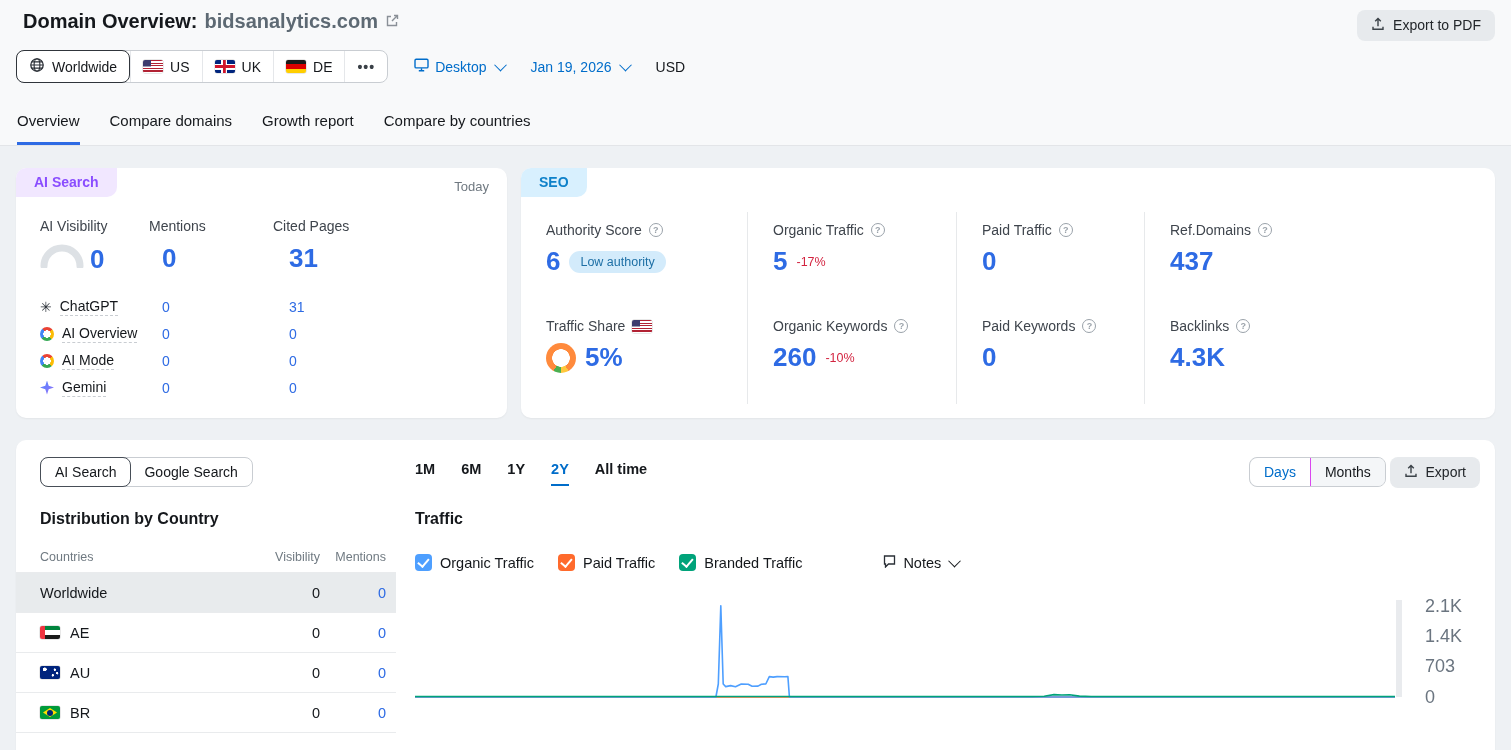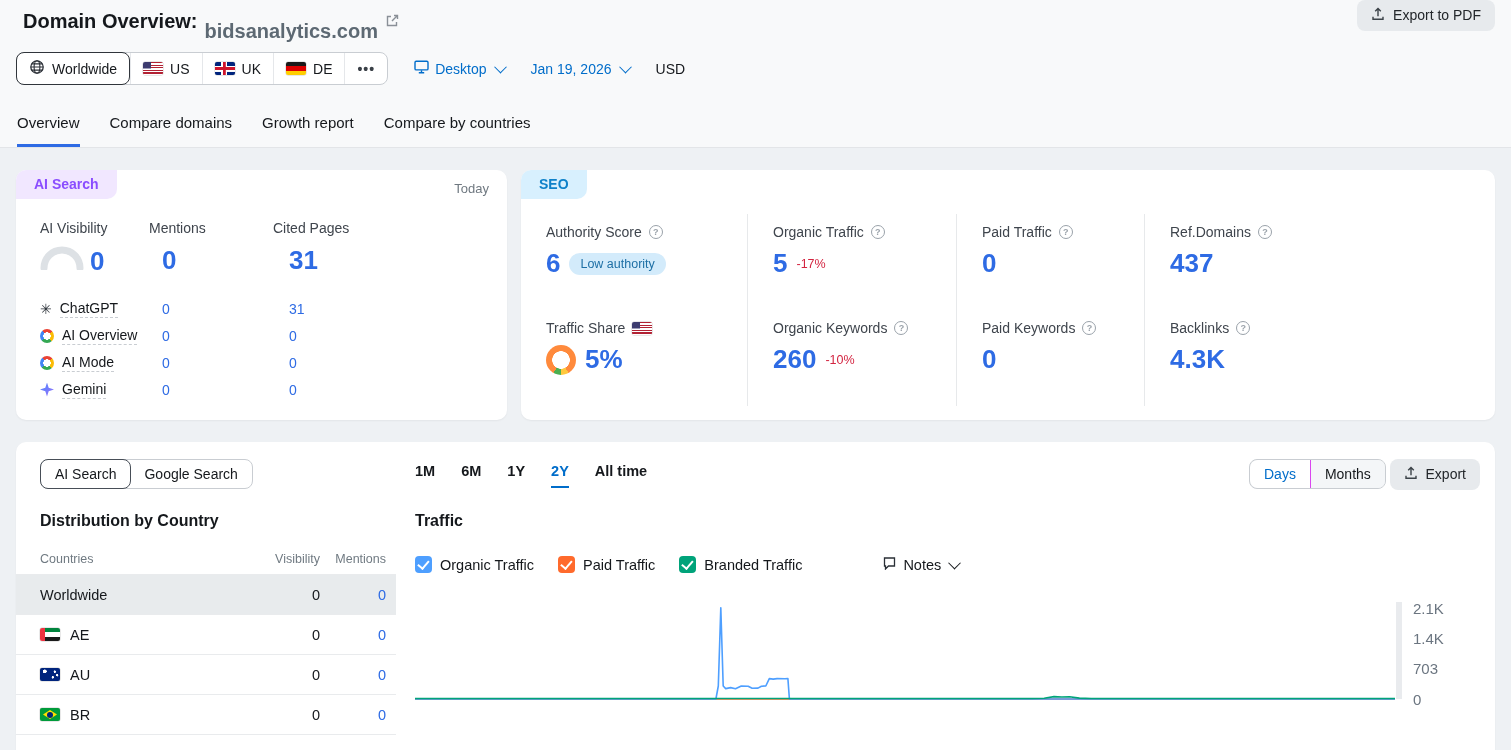--- a/index.html
+++ b/index.html
@@ -1,23 +1,23 @@
 <!DOCTYPE html>
 <html><head>
 <meta charset="utf-8">
 <style>
   * { margin:0; padding:0; box-sizing:border-box; }
   html,body { width:1511px; height:750px; overflow:hidden; }
   body { font-family:"Liberation Sans","DejaVu Sans",sans-serif; background:#eef1f4; color:#15181c; font-size:14px; }
 
   
-  .topband { background:#f8f9fa; border-bottom:1px solid #e3e5e8; }
+  .topband { background:#f8f9fa; border-bottom:1px solid #e3e5e8; padding-top:10px; }
   .title-row { display:flex; align-items:flex-start; justify-content:space-between; padding:0 16px 0 23px; }
   .page-title { font-size:20px; font-weight:bold; display:flex; align-items:center; gap:7px; }
-  .page-title .domain { color:#5d6973; font-weight:bold;margin-top:20px; }
+  .page-title .domain { color:#5d6973; font-weight:bold; }
   .btn-gray { display:inline-flex; align-items:flex-start; gap:8px; background:#e7eaed; border:none; border-radius:8px; padding:7px 14px; font-size:14px; color:#22262a; cursor:pointer; font-family:inherit; }
 
   .filter-row { display:flex; align-items:center; margin:9px 16px 0; gap:26px; }
   .loc-group { display:flex; align-items:stretch; background:#fff; border:1px solid #c9cdd2; border-radius:8px; }
   .loc-seg { display:flex; align-items:center; gap:7px; padding:6px 12px; background:transparent; border:none; font-size:14px; font-family:inherit; cursor:pointer; color:#15181c; border-left:1px solid #e5e7ea; }
   .loc-seg:first-child { border-left:none; }
   .loc-seg.selected { border:1.5px solid #30353b; border-radius:8px; margin:-1px 0 -1px -1px; background:#fff; }
   .loc-more { font-weight:bold; letter-spacing:1px; color:#3a4047; }
   .link-ctl { display:inline-flex; align-items:center; gap:6px; background:none; border:none; color:#006dca; font-size:14px; font-family:inherit; cursor:pointer; }
   .currency { color:#15181c; }
@@ -105,21 +105,21 @@
 
   .traffic { position:absolute; left:399px; top:70px; right:16px; }
   .legend-row { position:absolute; top:44px; left:0; right:0; display:flex; align-items:center; gap:24px; }
   .legend-item { display:flex; align-items:center; gap:8px; font-size:14.5px; cursor:pointer; }
   .legend-chk { width:17px; height:17px; border-radius:4px; position:relative; flex:none; }
   .legend-chk::after { content:""; position:absolute; left:5px; top:2px; width:4.5px; height:9px; border:solid #fff; border-width:0 2px 2px 0; transform:rotate(40deg); }
   .notes-ctl { display:flex; align-items:center; gap:6px; margin-left:56px; font-size:14.5px; color:#15181c; cursor:pointer; }
   .chart-wrap { position:absolute; top:84px; left:0; width:1070px; height:130px; }
   .plot-edge { position:absolute; left:981px; top:6px; width:6px; height:97px; background:#e9ebee; }
   .yticks { position:absolute; left:998px; top:0; width:50px; height:110px; }
-  .ytick { position:absolute; transform:translateY(-50%); font-size:15px; color:#6b7580; }
+  .ytick { position:absolute; transform:translateY(-50%); font-size:18px; color:#6b7580;margin-left:12px; }
   .xticks { position:absolute; top:118px; left:0; width:980px; height:16px; }
   .xtick { position:absolute; transform:translateX(-50%); font-size:12.5px; color:#4b5563; white-space:nowrap; }
 </style>
 </head>
 <body>
 
 <div class="topband">
   <div class="title-row">
     <h1 class="page-title">
       <span>Domain Overview:</span>

